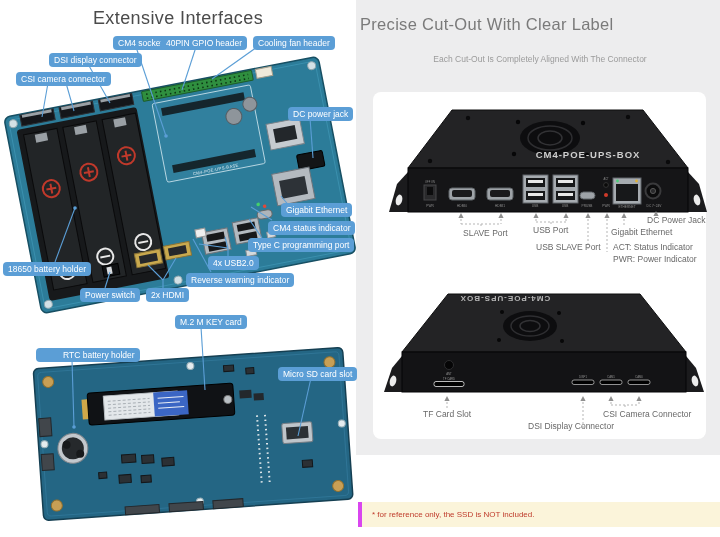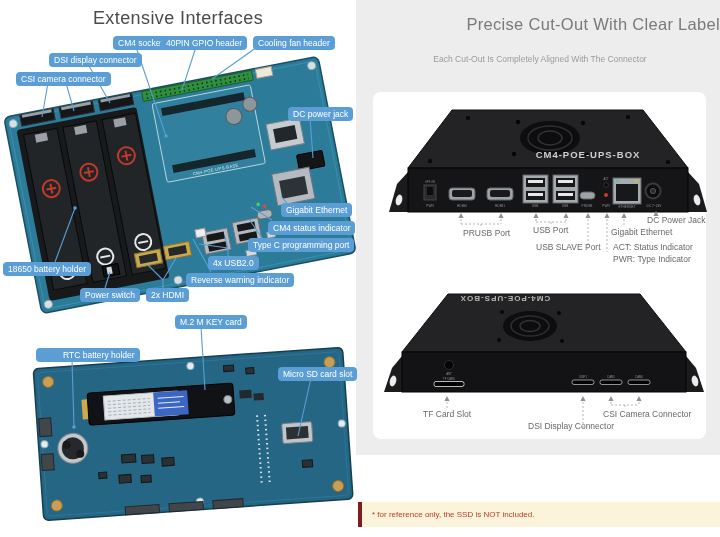--- a/index.html
+++ b/index.html
@@ -4,30 +4,30 @@
 <style>
   html,body { margin:0; padding:0; background:#fff; }
   #canvas {
     position:relative; width:720px; height:537px; overflow:hidden;
     background:#ffffff; font-family:"Liberation Sans", sans-serif;
   }
   .right-bg { position:absolute; left:356px; top:0; width:364px; height:455px; background:#ededee; }
   .card { position:absolute; left:373px; top:92px; width:333px; height:347px; background:#ffffff; border-radius:8px; }
   .svg-overlay { position:absolute; left:0; top:0; width:720px; height:537px; }
   .l-title { position:absolute; left:0; top:8px; width:356px; text-align:center; font-size:18px; letter-spacing:.4px; color:#4b4b4b; }
-  .r-title { position:absolute; left:360px; top:15px; width:360px; text-align:right; font-size:16.5px; letter-spacing:.3px; color:#7a7a7a; }
+  .r-title { position:absolute; left:360px; top:15px; width:360px; text-align:left; font-size:16.5px; letter-spacing:.3px; color:#7a7a7a; }
   .r-sub   { position:absolute; left:360px; top:54px; width:360px; text-align:center; font-size:8.5px; color:#9b9b9b; }
   .chip {
     position:absolute; background:#5b9ed6; color:#ffffff; font-size:8.5px;
     line-height:1; padding:3px 5px 2px 5px; border-radius:4px; white-space:nowrap;
   }
   .ann { position:absolute; color:#686868; font-size:8.5px; line-height:1.1; white-space:nowrap; }
   .note {
     position:absolute; left:358px; top:502px; width:362px; height:25px;
-    background:#fbf4da; border-left:4px solid #7f1d1d; box-sizing:border-box;
+    background:#fbf4da; border-left:4px solid #d946ef; box-sizing:border-box;
   }
   .note-text { font-size:8px; color:#bf3b2b; padding:8px 0 0 10px; }
   svg text { font-family:"Liberation Sans", sans-serif; }
 </style>
 </head>
 <body>
 
 <div id="canvas">
 
   <div class="right-bg"></div>
@@ -358,27 +358,27 @@
   <div class="chip" style="left:248px; top:238px;text-align:right;">Type C programming port</div>
   <div class="chip" style="left:208px; top:256px;">4x USB2.0</div>
   <div class="chip" style="left:186px; top:273px;">Reverse warning indicator</div>
   <div class="chip" style="left:3px;   top:262px;">18650 battery holder</div>
   <div class="chip" style="left:80px;  top:288px;">Power switch</div>
   <div class="chip" style="left:146px; top:288px;">2x HDMI</div>
   <div class="chip" style="left:175px; top:315px;">M.2 M KEY card</div>
   <div class="chip" style="left:36px;  top:348px;padding-left:27px;">RTC battery holder</div>
   <div class="chip" style="left:278px; top:367px;">Micro SD card slot</div>
 
-  <div class="ann" style="left:463px; top:229px;">PRUSB Port</div>
+  <div class="ann" style="left:463px; top:229px;">SLAVE Port</div>
   <div class="ann" style="left:533px; top:226px;">USB Port</div>
   <div class="ann" style="left:536px; top:243px;">USB SLAVE Port</div>
   <div class="ann" style="left:647px; top:216px;">DC Power Jack</div>
   <div class="ann" style="left:611px; top:228px;">Gigabit Ethernet</div>
   <div class="ann" style="left:613px; top:243px;text-align:center;">ACT: Status Indicator</div>
-  <div class="ann" style="left:613px; top:255px;">PWR: Type Indicator</div>
+  <div class="ann" style="left:613px; top:255px;">PWR: Power Indicator</div>
   <div class="ann" style="left:423px; top:410px;">TF Card Slot</div>
   <div class="ann" style="left:528px; top:422px;">DSI Display Connector</div>
   <div class="ann" style="left:603px; top:410px;">CSI Camera Connector</div>
 
   <div class="note">
     <div class="note-text">* for reference only, the SSD is NOT included.</div>
   </div>
 
 </div>
 

